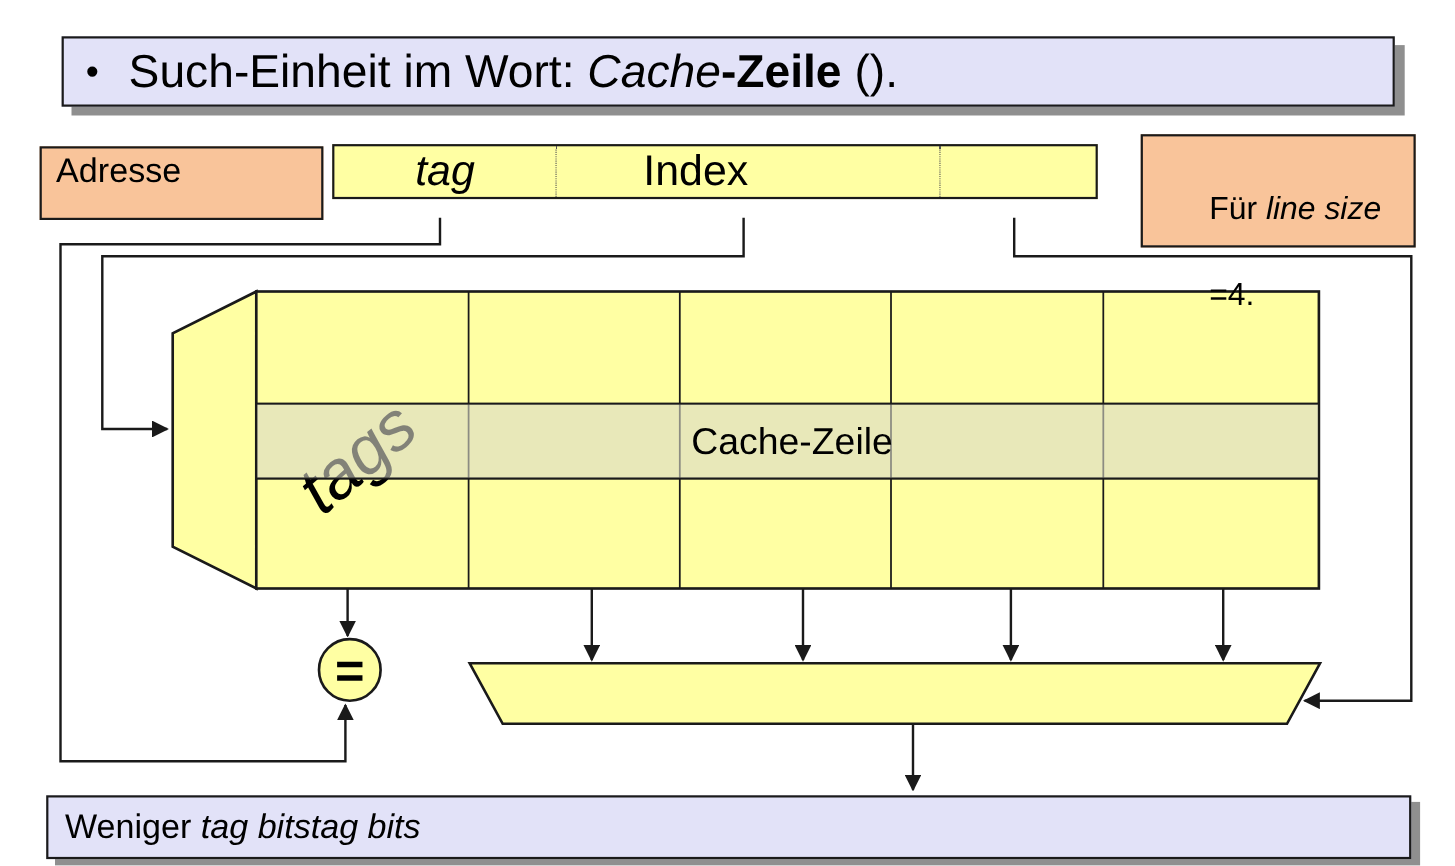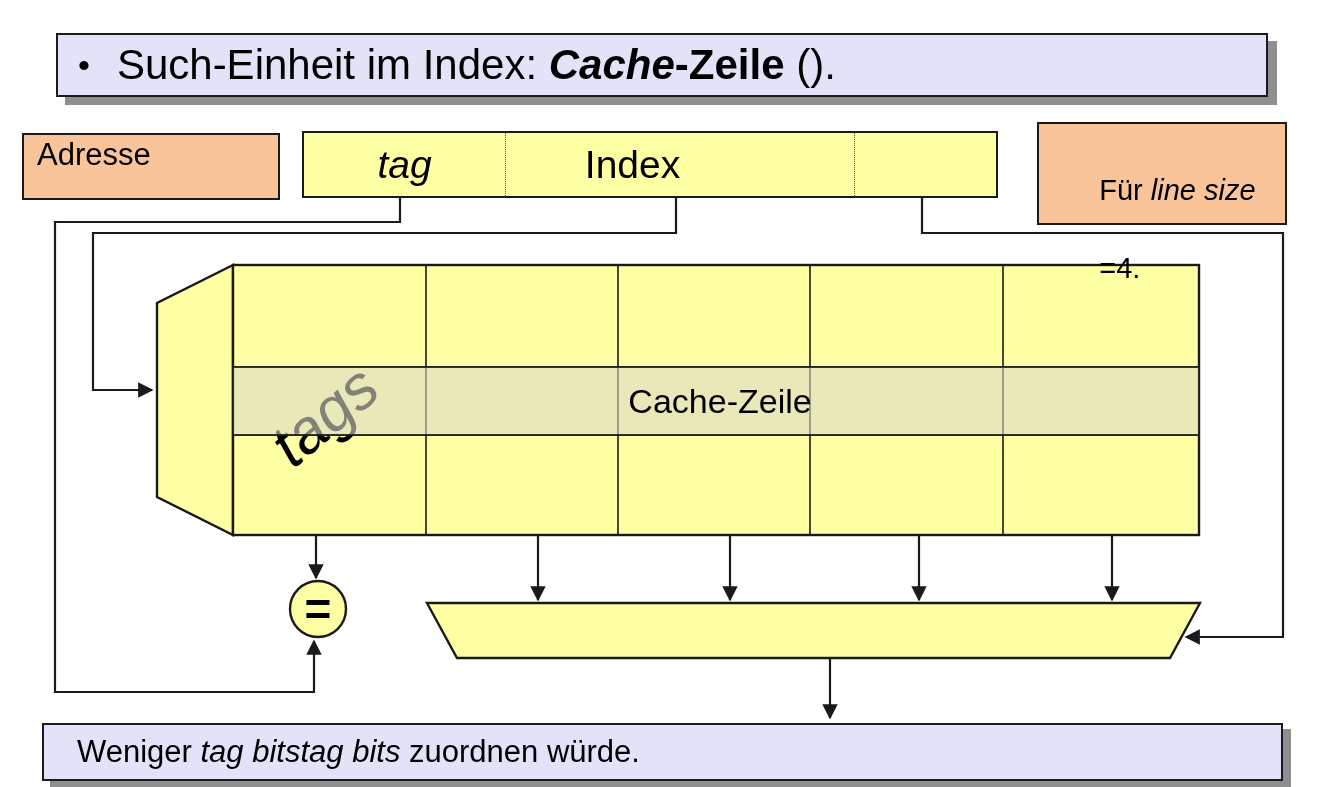--- a/index.html
+++ b/index.html
@@ -7,32 +7,32 @@
          font-family:"Liberation Sans",sans-serif;color:#000;overflow:hidden;}
   svg.layer{position:absolute;left:0;top:0;}
 
   .box{position:absolute;box-sizing:border-box;border:2px solid var(--line,#1a1a1a);}
 
   .banner{background:var(--lavender,#e2e2f8);display:flex;align-items:center;}
   #topBanner{left:56px;top:33px;width:1212px;height:64px;font-size:42px;
              padding-left:20px;box-shadow:9px 8px 0 var(--shadow,#8f8f8f);white-space:pre;}
   #topBanner .bullet{font-size:34px;margin-right:27px;}
   #bottomBanner{left:42px;top:723px;width:1241px;height:58px;font-size:31px;
-                padding-left:33px;box-shadow:8px 6px 0 var(--shadow,#8f8f8f);white-space:pre;text-align:center;}
+                padding-left:15px;box-shadow:8px 6px 0 var(--shadow,#8f8f8f);white-space:pre;text-align:center;}
 
-  .bi{font-weight:bold;font-style:italic;}
+  .bi{font-weight:normal;font-style:italic;}
   .b{font-weight:bold;}
   .i{font-style:italic;}
 
-  #adresseBox{left:22px;top:133px;width:258px;height:67px;background:var(--orange,#f9c49a);
+  #adresseBox{left:36px;top:133px;width:258px;height:67px;background:var(--orange,#f9c49a);
               font-size:31px;display:flex;align-items:center;padding:0 0 23px 13px;}
   #lineSizeBox{left:1037px;top:122px;width:250px;height:103px;background:var(--orange,#f9c49a);
                font-size:29px;line-height:39px;padding:8px 10px 0 28px;white-space:pre;}
 
-  #addressField{left:302px;top:131px;width:696px;height:67px;background:var(--yellow,#ffffa3);
+  #addressField{left:302px;top:131px;width:696px;height:50px;background:var(--yellow,#ffffa3);
                 display:flex;font-size:39px;}
   .afsec{display:flex;align-items:center;justify-content:center;box-sizing:border-box;height:100%;}
   .afsec.s-tag{width:201px;font-style:italic;}
   .afsec.s-index{width:349px;border-left:1px dotted #555;padding-right:95px;justify-content:center;}
   .afsec.s-off{flex:1;border-left:1px dotted #555;}
 
   .f-yellow{fill:var(--yellow,#ffffa3);}
   .wire{fill:none;stroke:var(--line,#1a1a1a);stroke-width:2.2px;}
   .gridline{stroke:var(--line,#1a1a1a);stroke-width:1.6px;}
   .outline{stroke:var(--line,#1a1a1a);stroke-width:2.4px;}
@@ -76,21 +76,21 @@
     <path class="wire" d="M1112,535 L1112,600" marker-end="url(#ah)"></path>
 
     <circle cx="318" cy="609" r="28" class="f-yellow outline"></circle>
     <text x="318" y="625" font-size="46" font-weight="bold" text-anchor="middle" fill="#000000">=</text>
 
     <polygon points="427,603 1200,603 1170,658 457,658" class="f-yellow outline"></polygon>
     <path class="wire" d="M830,658 L830,718" marker-end="url(#ah)"></path>
   </svg>
 
   <div id="topBanner" class="box banner">
-    <span class="bullet">•</span><span>Such-Einheit im Index: </span><span class="bi">Cache</span><span class="b">-Zeile</span><span> (</span><span>).</span>
+    <span class="bullet">•</span><span>Such-Einheit im Wort: </span><span class="bi">Cache</span><span class="b">-Zeile</span><span> (</span><span>).</span>
   </div>
 
   <div id="adresseBox" class="box">
     <span>Adresse</span>
   </div>
 
   <div id="addressField" class="box">
     <div class="afsec s-tag">
       <span>tag</span>
     </div>
@@ -99,16 +99,16 @@
     </div>
     <div class="afsec s-off"></div>
   </div>
 
   <div id="lineSizeBox" class="box">
     <span>Für </span><span class="i">line size</span><br>
     <span>=4.</span>
   </div>
 
   <div id="bottomBanner" class="box banner">
-    <span>Weniger </span><span class="i">tag bits</span><span class="i">tag bits</span><span> zuordnen würde.</span>
+    <span>Weniger </span><span class="i">tag bits</span><span class="i">tag bits</span>
   </div>
 
 </div>
 
 </body></html>

